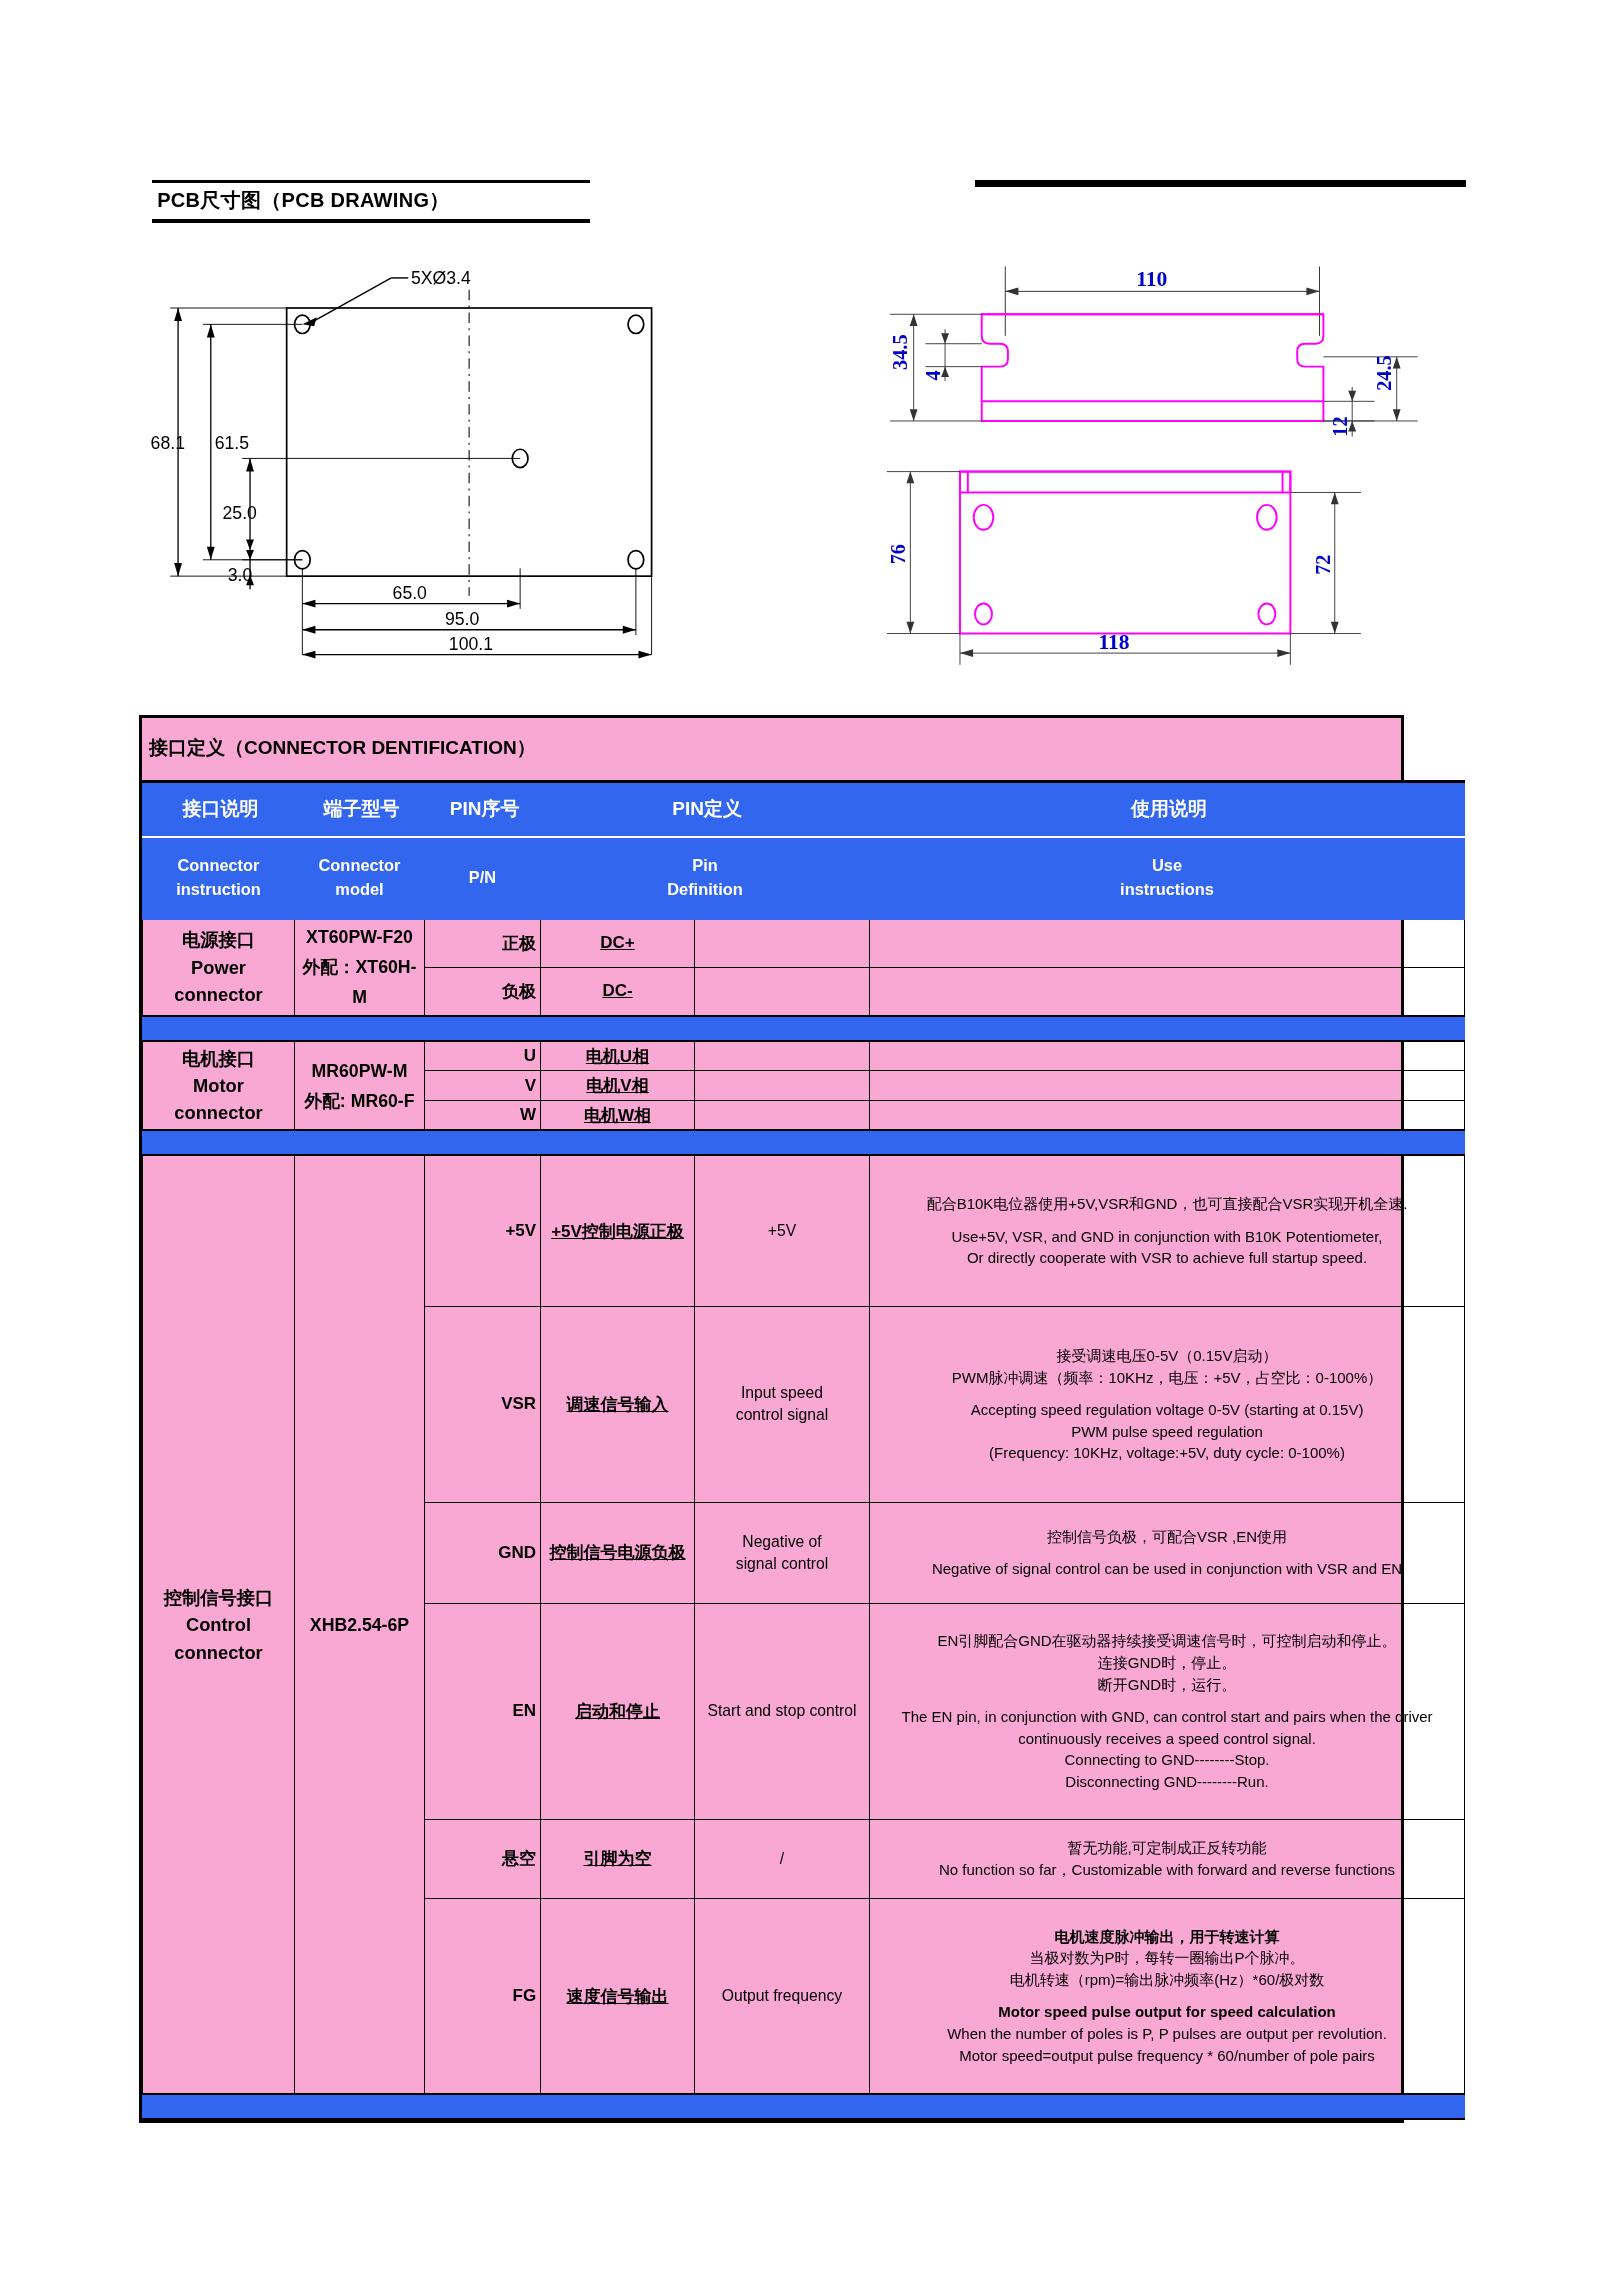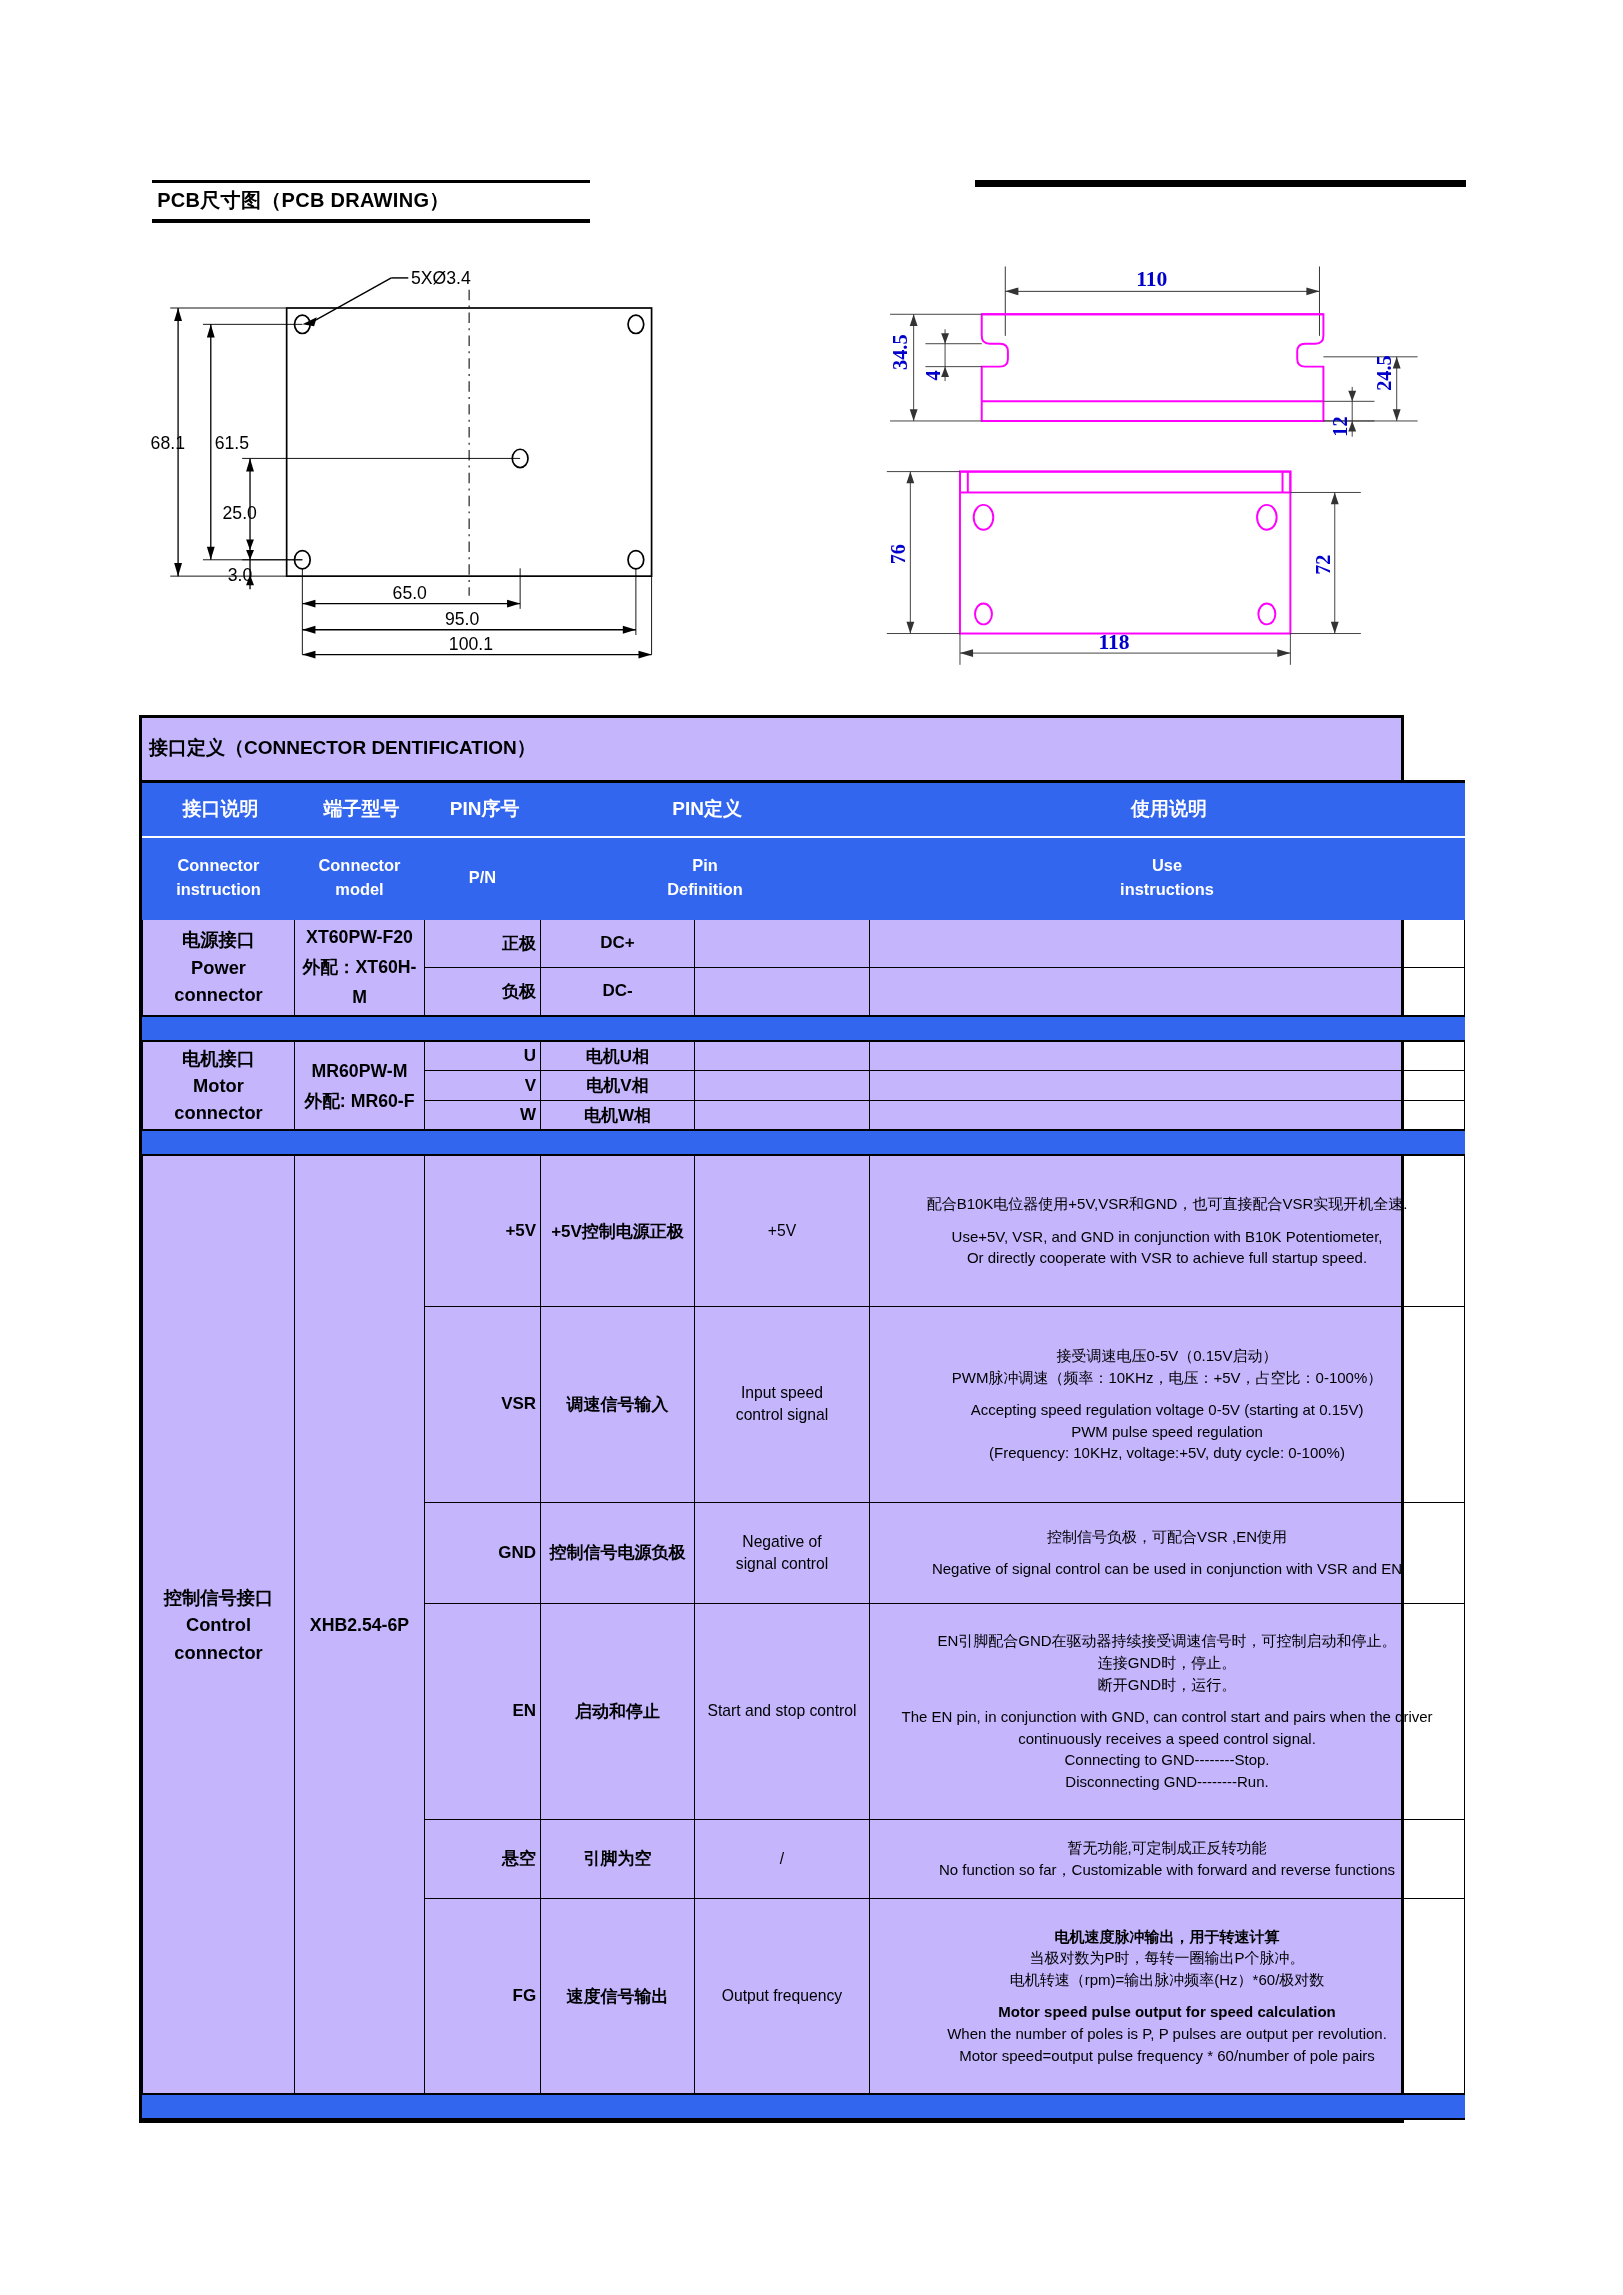--- a/index.html
+++ b/index.html
@@ -30,21 +30,21 @@
   #pcb-panel { left:152px; top:180px; width:438px; }
   #hs-panel  { left:975px; top:180px; width:491px; }
 
   svg { display:block; }
 
   
   .tbl-wrap {
     position:absolute; left:139px; top:715px;
     width:1265px;
     border:3.3px solid #000;
-    background:#c4b5fd;
+    background:#f9a8d4;
   }
   table { border-collapse: collapse; width:100%; table-layout:fixed; }
   td { border:1.3px solid #000; vertical-align:middle; text-align:center; padding:2.6px 3.9px; }
 
   .caption-cell {
     border:none;
     border-bottom:3.3px solid #000;
     text-align:left;
     font-weight:bold;
     font-size:19px;
@@ -54,21 +54,21 @@
 
   .hdr { background:#3366ee; color:#fff; font-weight:bold; border-color:#3366ee; }
   .hdr.cn { font-size:19px; height:56px; border-bottom:2px solid #ffffff;padding-left:8px; }
   .hdr.en { font-size:16.4px; height:82px; line-height:1.45; border-top:2px solid #ffffff; }
 
   .sep td { background:#3366ee; height:25px; padding:0; border-left-color:#3366ee; border-right-color:#3366ee; border-top:2.6px solid #000; border-bottom:2.6px solid #000;}
 
   .grp { font-weight:bold; font-size:18.3px; line-height:1.5; }
   .model { font-weight:bold; font-size:17.7px; line-height:1.7; }
   .pin { font-weight:bold; font-size:17px;text-align:right; }
-  .pindef { font-weight:bold; font-size:17px; }
+  .pindef { font-weight:bold; font-size:17px;text-decoration:underline; }
   .pindef-en { font-size:15.7px; line-height:1.4; font-weight:normal; }
   .use {
     text-align:center; font-size:15px; line-height:1.45;
     padding:9.2px 10.5px;
   }
   .use .b { font-weight:bold; }
   .use .gap { display:block; height:10.5px; }
 
   
   col.c1 { width:152px; }

